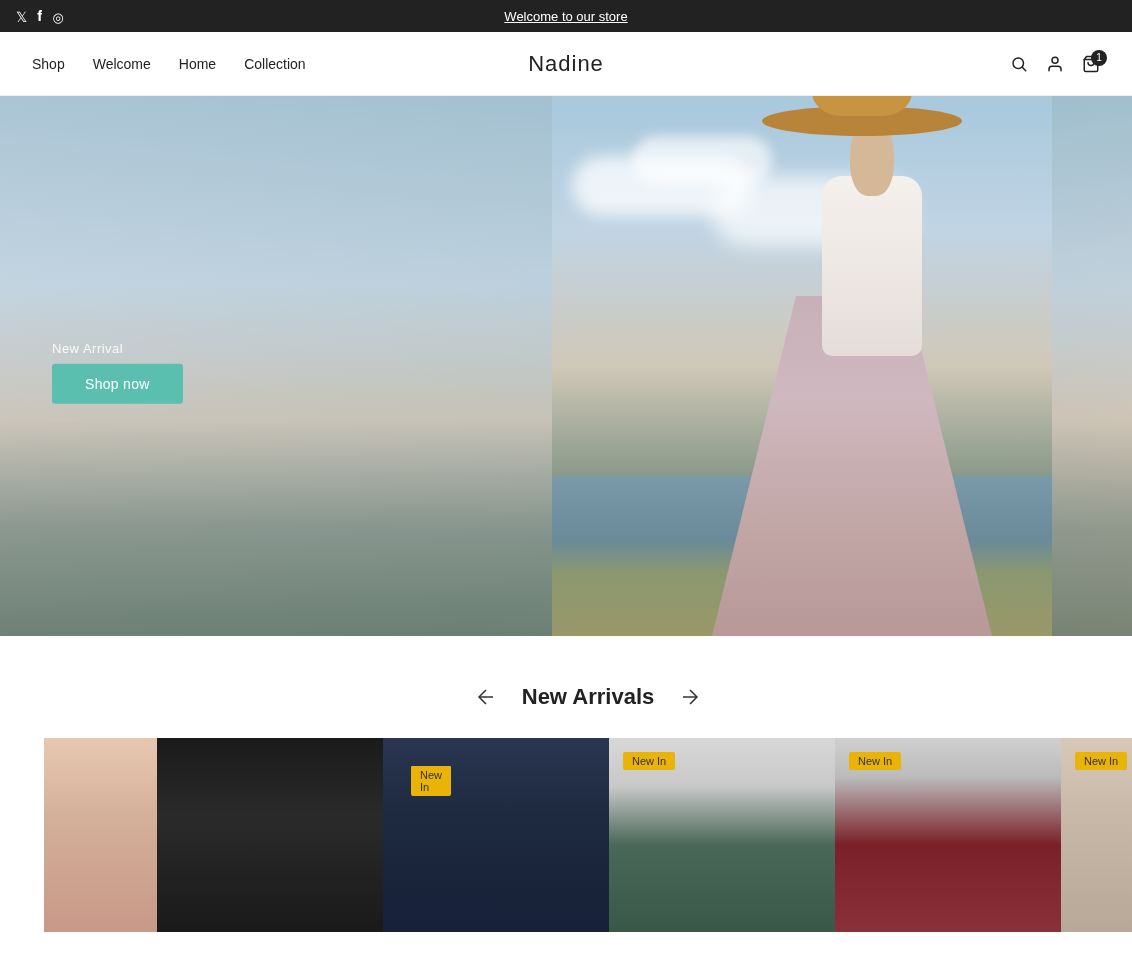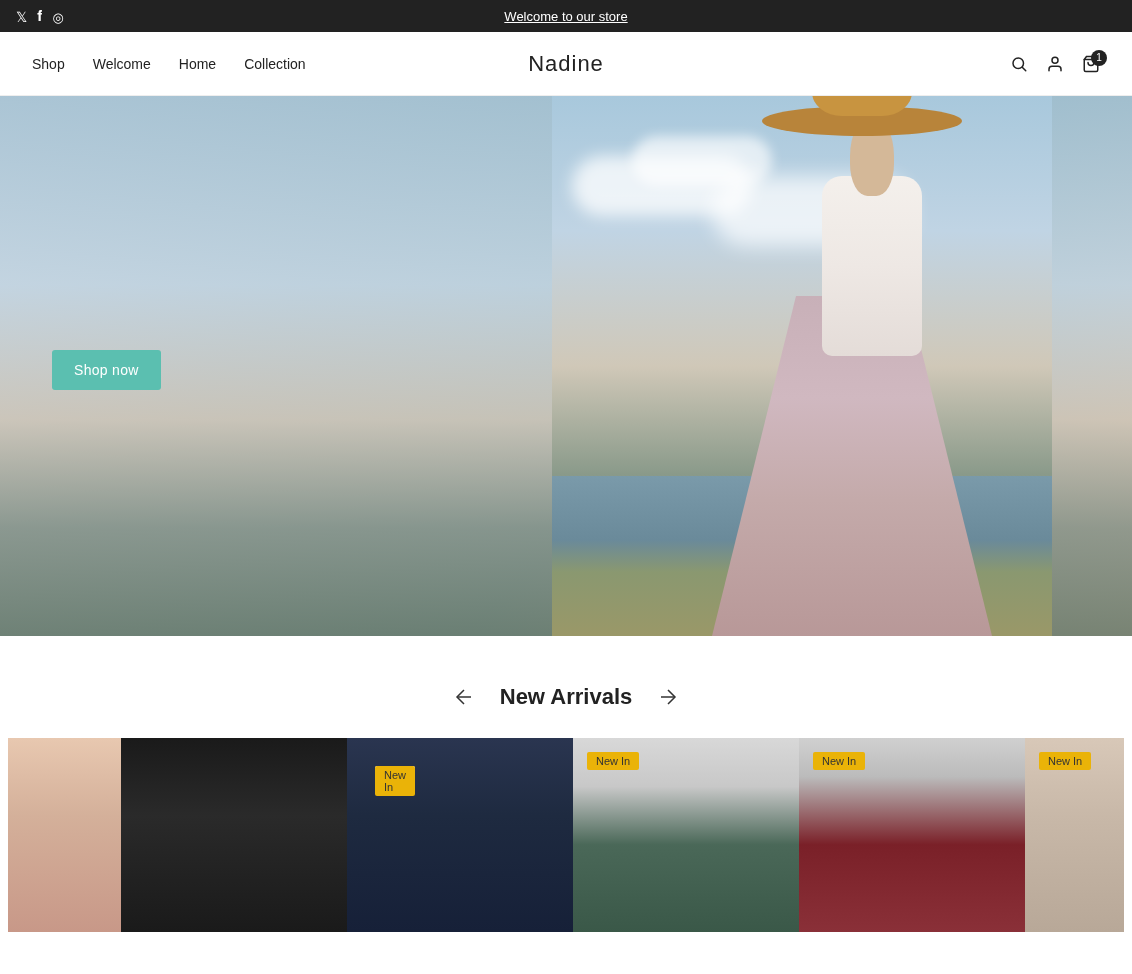--- a/index.html
+++ b/index.html
@@ -126,30 +126,31 @@
       font-size: 42px;
       font-weight: 700;
       margin-bottom: 28px;
       line-height: 1.15;
       text-shadow: 0 1px 4px rgba(0,0,0,0.2);
     }
     .hero-btn {
       background: #5bbfb0;
       color: #fff;
       border: none;
-      padding: 12px 22px;
+      padding: 12px 33px;
       font-size: 14px;
       cursor: pointer;
       border-radius: 3px;
       letter-spacing: 0.3px;
     }
 
     
     .section {
-      padding: 48px 8px 24px;
+      padding: 48px 0 24px;
+      margin-left: 44px;
     }
     .section-header {
       display: flex;
       align-items: center;
       justify-content: center;
       gap: 24px;
       margin-bottom: 28px;
     }
     .section-title {
       font-size: 22px;
@@ -296,20 +297,21 @@
     <div style="position:absolute;bottom:280px;right:130px;width:100px;height:180px;background:linear-gradient(180deg,#f4f0ec 0%,#eee8e4 50%,#e4dcd8 100%);border-radius:20px 20px 10px 10px;"></div>
 
     <div style="position:absolute;bottom:440px;right:158px;width:44px;height:80px;background:#d4b898;border-radius:50% 50% 40% 40%;"></div>
 
     <div style="position:absolute;bottom:500px;right:90px;width:200px;height:30px;background:#b8843a;border-radius:50%;"></div>
 
     <div style="position:absolute;bottom:520px;right:140px;width:100px;height:80px;background:#c89440;border-radius:50% 50% 30% 30%;"></div>
   </div>
 
   <div class="hero-content">
+    <p class="hero-subtitle">New Arrival</p>
     <button class="hero-btn">Shop now</button>
   </div>
 </section>
 
 <section class="section">
   <div class="section-header">
     <button class="arrow-btn">
       <svg width="24" height="24" viewBox="0 0 24 24" fill="none" stroke="#333" stroke-width="1.5">
         <line x1="19" y1="12" x2="5" y2="12"></line>
           <polyline points="12 19 5 12 12 5"></polyline>

